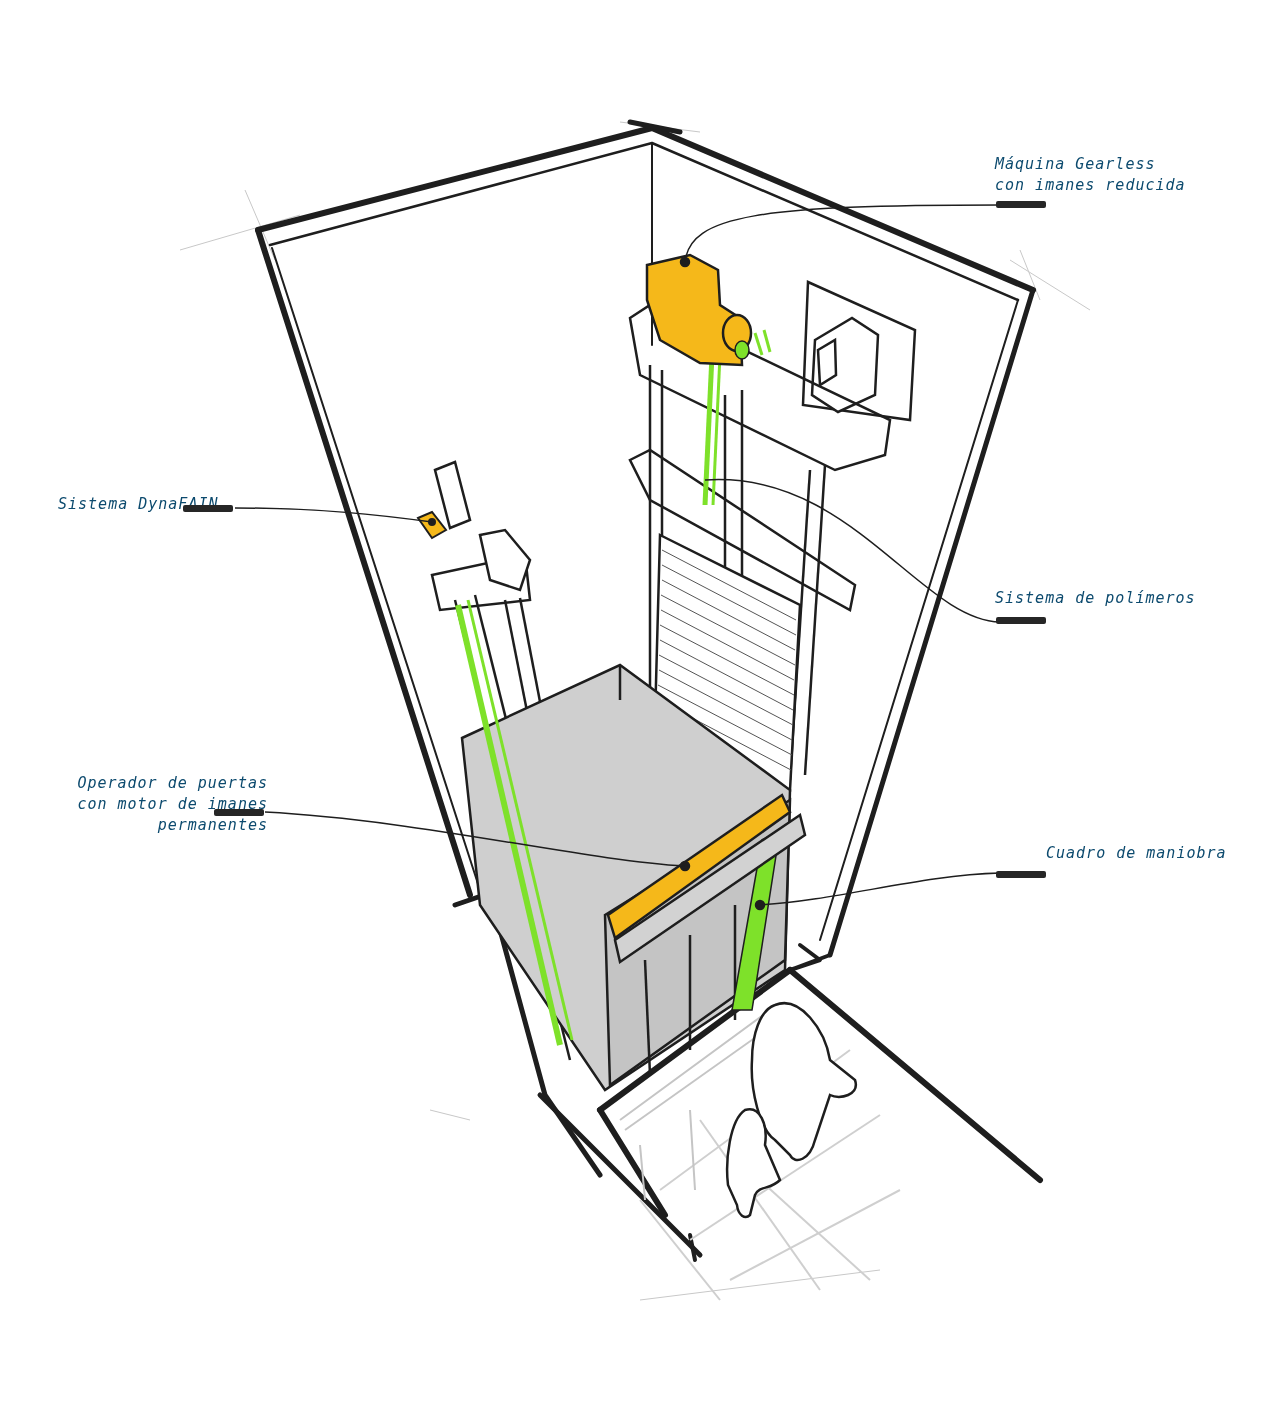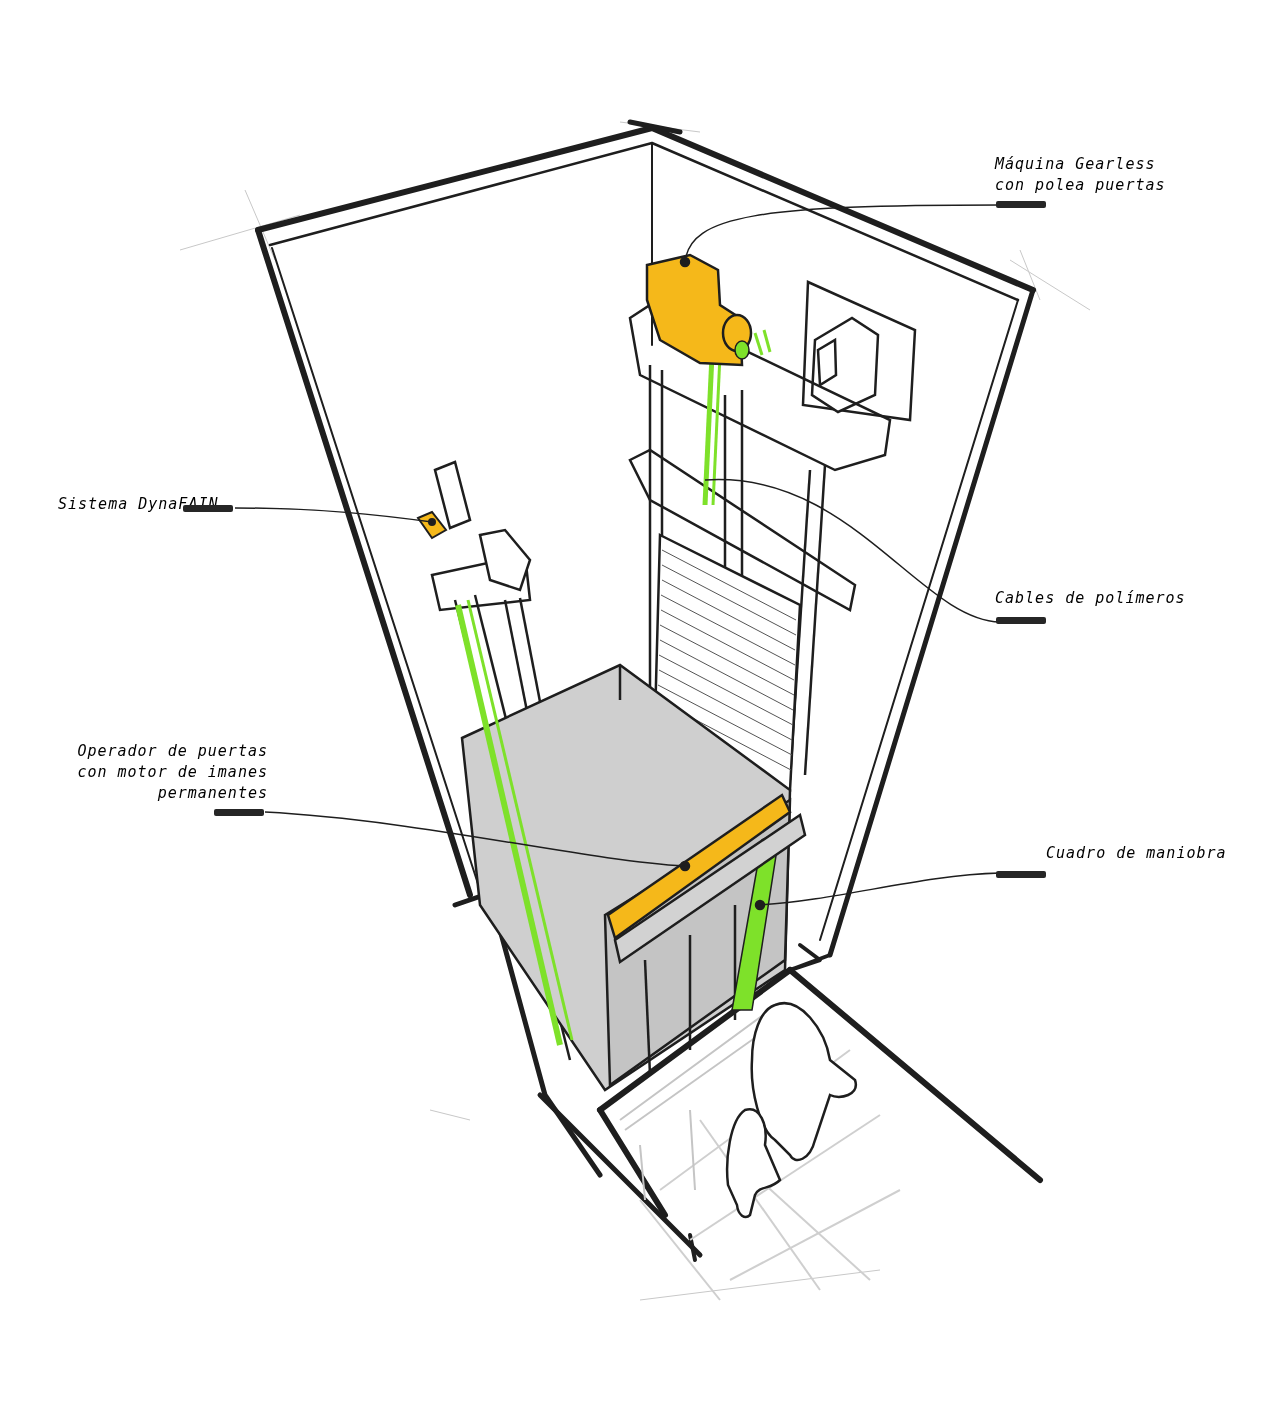--- a/index.html
+++ b/index.html
@@ -1,21 +1,21 @@
 <!DOCTYPE html>
 <html><head>
 <meta charset="utf-8">
 <style>
   html, body { margin: 0; padding: 0; background: #ffffff; }
   body { width: 1280px; height: 1402px; position: relative; overflow: hidden;
          font-family: "DejaVu Sans", sans-serif; }
   #diagram { position: absolute; left: 0; top: 0; width: 1280px; height: 1402px; }
   .label { position: absolute; font-family: "DejaVu Sans Mono", monospace; font-size: 15px;
-           color: #000000; letter-spacing: 1px; line-height: 21px; white-space: nowrap; font-style: italic; }
-  .label.right-align { text-align: right; }
+           color: #0c4a6e; letter-spacing: 1px; line-height: 21px; white-space: nowrap; font-style: italic; }
+  .label.right-align { text-align: right; margin-top: 32px; }
   .label-bar { position: absolute; height: 7px; width: 50px; background: #262626; border-radius: 2px; }
 </style>
 </head>
 <body>
 
 <svg id="diagram" viewBox="0 0 1280 1402" xmlns="http://www.w3.org/2000/svg">
 
   <g stroke="#c8c8c8" stroke-width="1" fill="none">
     <line x1="180" y1="250" x2="300" y2="215"></line>
     <line x1="245" y1="190" x2="275" y2="260"></line>
@@ -153,31 +153,31 @@
     <path d="M685,262 C690,215 760,205 1000,205"></path>
     <path d="M235,508 C320,508 380,515 432,522"></path>
     <path d="M705,480 C850,470 920,620 1000,622"></path>
     <path d="M265,812 C420,820 580,860 685,866"></path>
     <path d="M760,905 C840,900 920,875 1000,873"></path>
   </g>
 </svg>
 
 <div class="label" style="left:995px; top:154px;">
   <div>Máquina Gearless</div>
-  <div>con polea puertas</div>
+  <div>con imanes reducida</div>
 </div>
 <div class="label-bar" style="left:996px; top:201px;"></div>
 
 <div class="label" style="left:58px; top:494px;">
   <div>Sistema DynaFAIN</div>
 </div>
 <div class="label-bar" style="left:183px; top:505px;"></div>
 
 <div class="label" style="left:995px; top:588px;">
-  <div>Cables de polímeros</div>
+  <div>Sistema de polímeros</div>
 </div>
 <div class="label-bar" style="left:996px; top:617px;"></div>
 
 <div class="label right-align" style="left:56px; top:741px; width:212px;">
   <div>Operador de puertas</div>
   <div>con motor de imanes</div>
   <div>permanentes</div>
 </div>
 <div class="label-bar" style="left:214px; top:809px;"></div>
 

